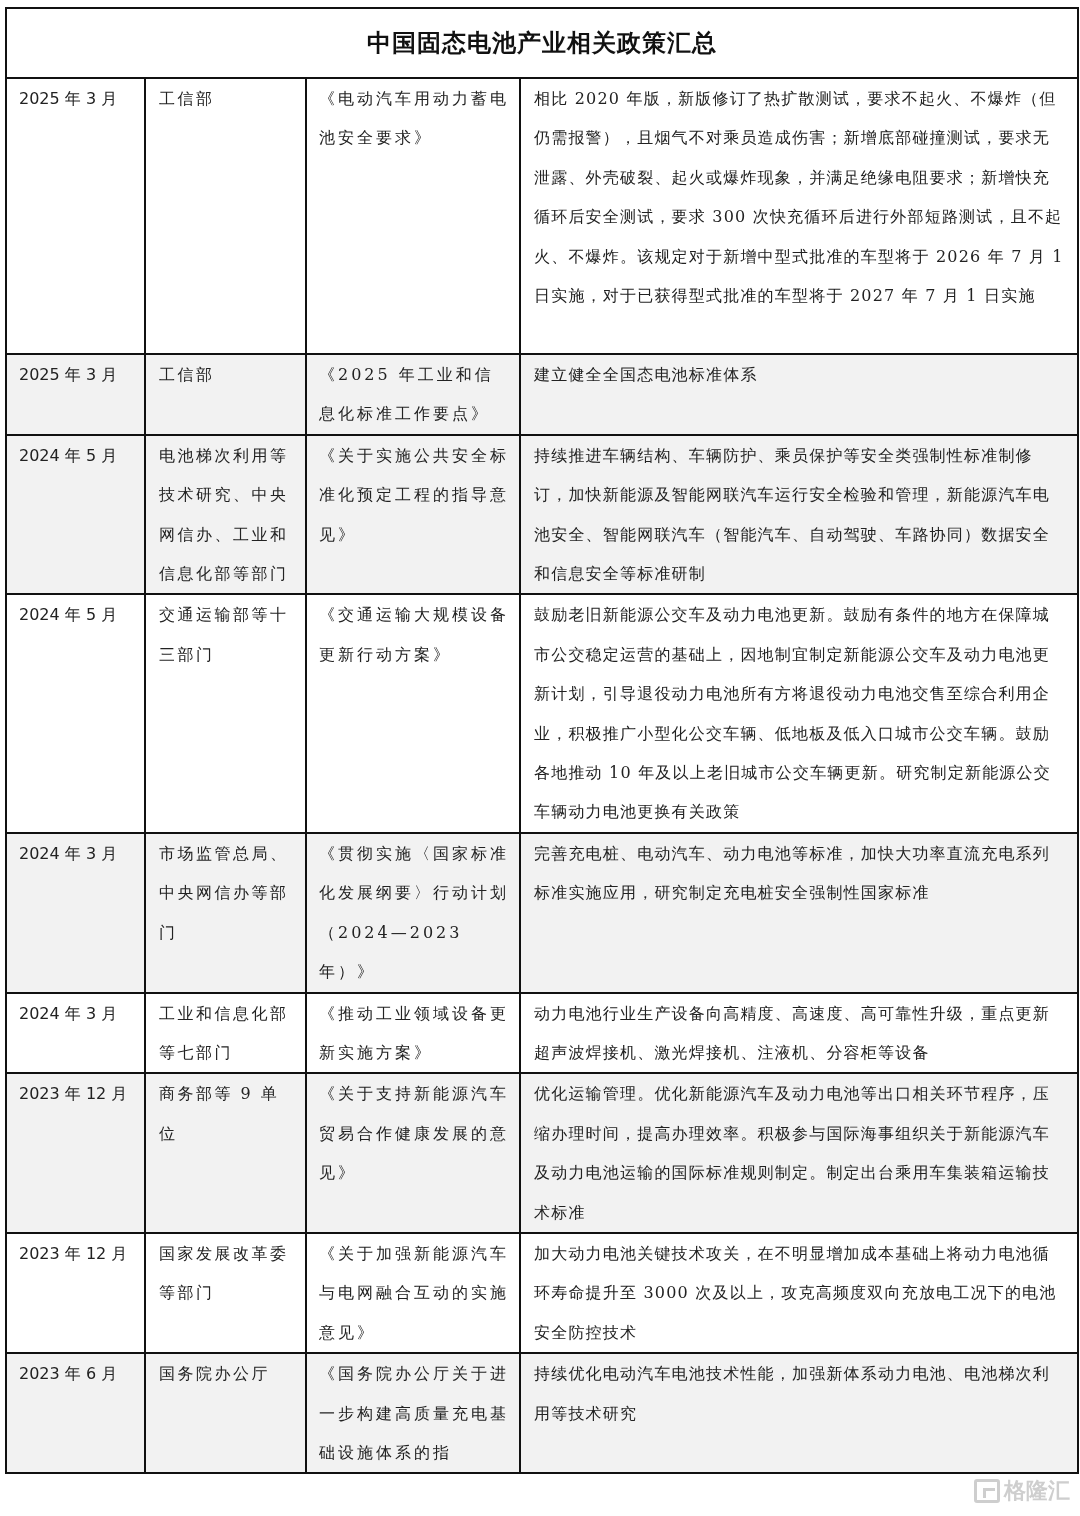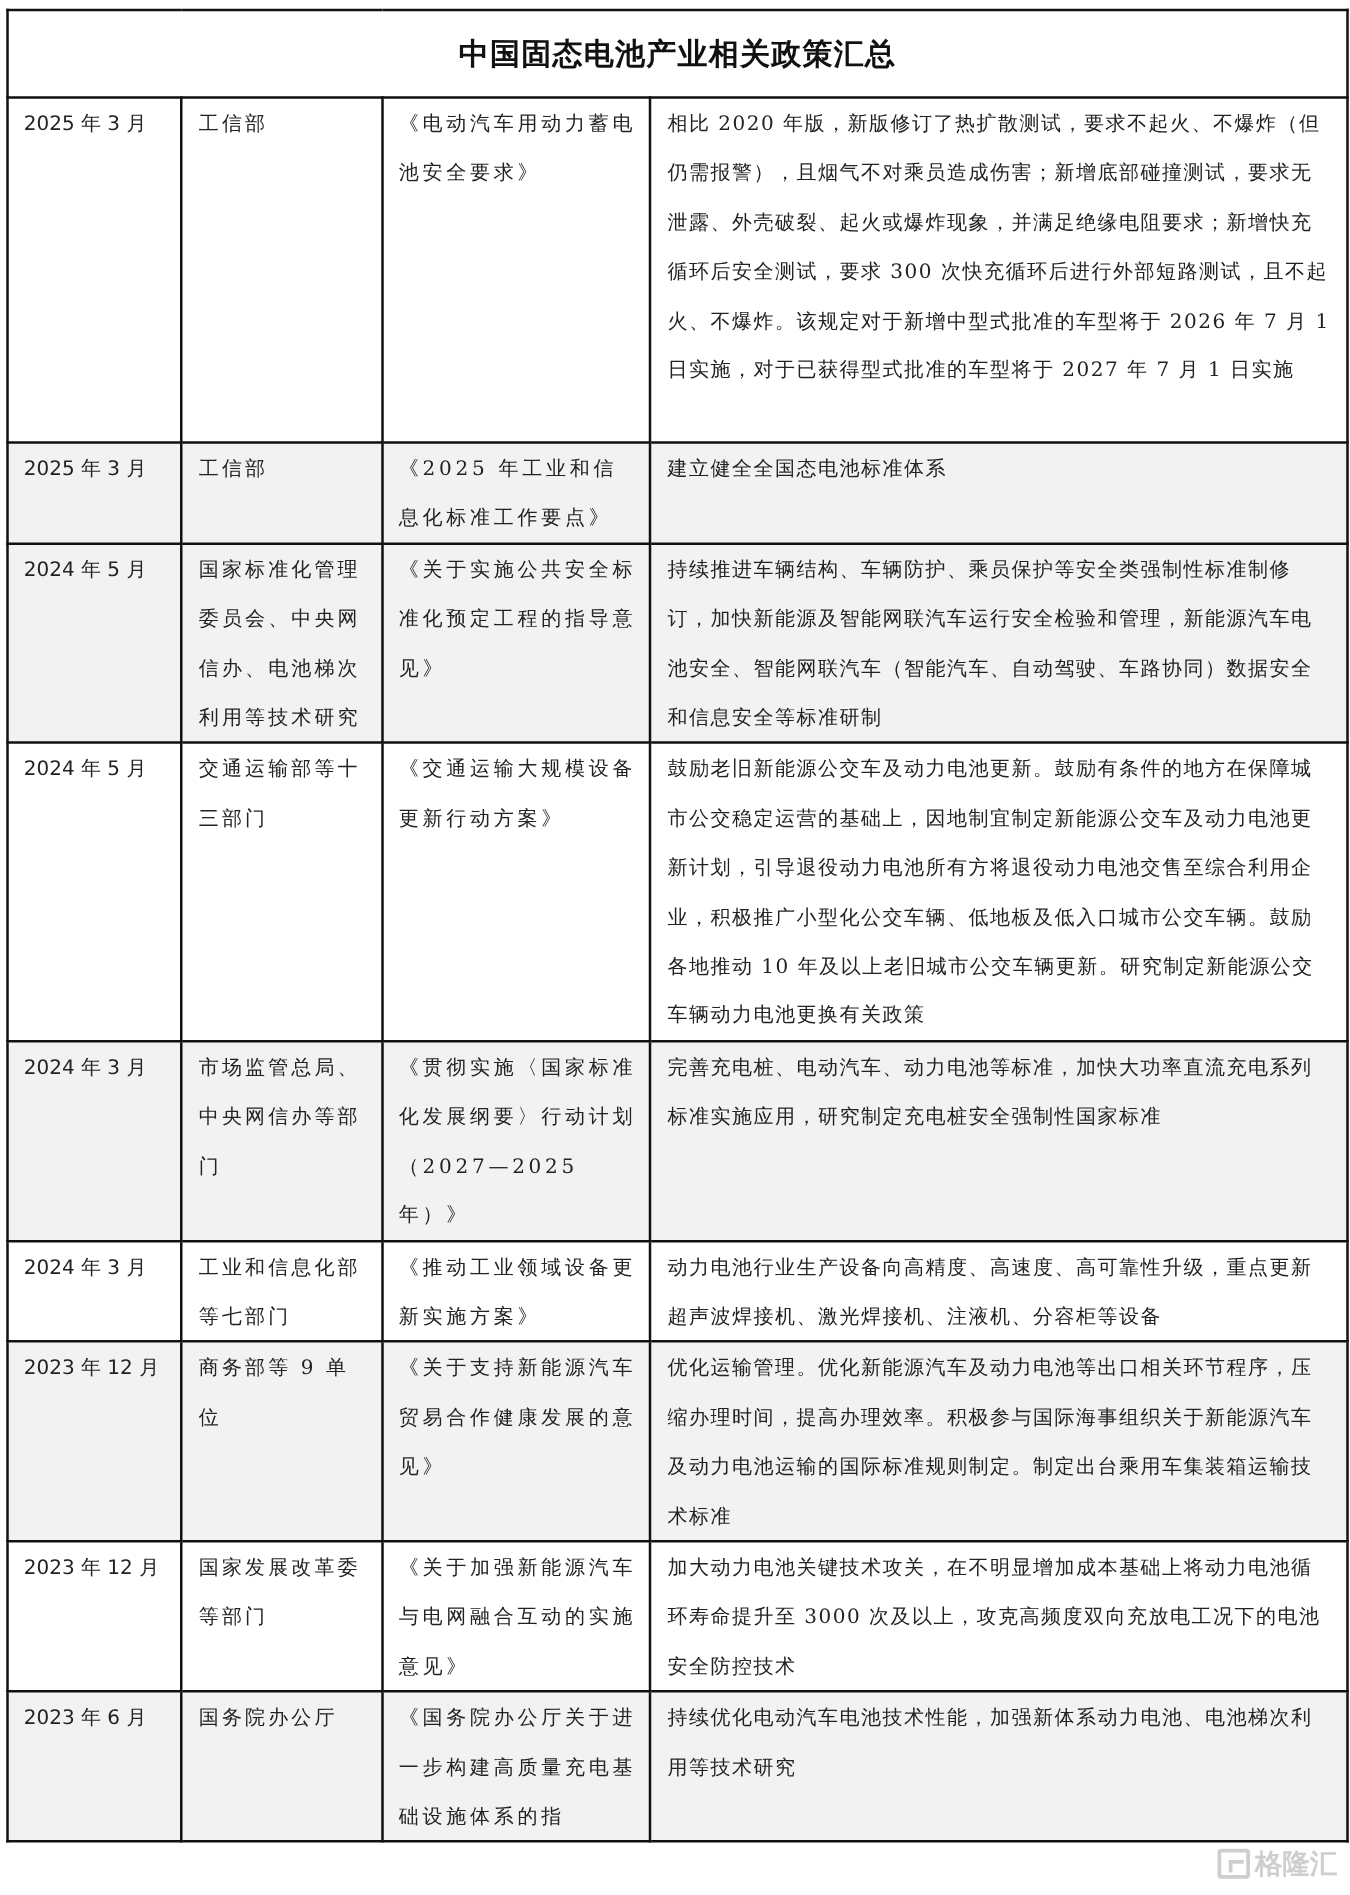--- a/index.html
+++ b/index.html
@@ -138,34 +138,34 @@
       <td class="c-content">相比 2020 年版，新版修订了热扩散测试，要求不起火、不爆炸（但仍需报警），且烟气不对乘员造成伤害；新增底部碰撞测试，要求无泄露、外壳破裂、起火或爆炸现象，并满足绝缘电阻要求；新增快充循环后安全测试，要求 300 次快充循环后进行外部短路测试，且不起火、不爆炸。该规定对于新增中型式批准的车型将于 2026 年 7 月 1 日实施，对于已获得型式批准的车型将于 2027 年 7 月 1 日实施</td>
     </tr>
     <tr class="row shade" style="height:80px">
       <td class="c-date">2025 年 3 月</td>
       <td class="c-dept">工信部</td>
       <td class="c-policy">《2025 年工业和信息化标准工作要点》</td>
       <td class="c-content">建立健全全国态电池标准体系</td>
     </tr>
     <tr class="row shade" style="height:158px">
       <td class="c-date">2024 年 5 月</td>
-      <td class="c-dept">国家标准化管理委员会、中央网信办、电池梯次利用等技术研究</td>
+      <td class="c-dept">电池梯次利用等技术研究、中央网信办、工业和信息化部等部门</td>
       <td class="c-policy">《关于实施公共安全标准化预定工程的指导意见》</td>
       <td class="c-content">持续推进车辆结构、车辆防护、乘员保护等安全类强制性标准制修订，加快新能源及智能网联汽车运行安全检验和管理，新能源汽车电池安全、智能网联汽车（智能汽车、自动驾驶、车路协同）数据安全和信息安全等标准研制</td>
     </tr>
     <tr class="row plain" style="height:237px">
       <td class="c-date">2024 年 5 月</td>
       <td class="c-dept">交通运输部等十三部门</td>
       <td class="c-policy">《交通运输大规模设备更新行动方案》</td>
       <td class="c-content">鼓励老旧新能源公交车及动力电池更新。鼓励有条件的地方在保障城市公交稳定运营的基础上，因地制宜制定新能源公交车及动力电池更新计划，引导退役动力电池所有方将退役动力电池交售至综合利用企业，积极推广小型化公交车辆、低地板及低入口城市公交车辆。鼓励各地推动 10 年及以上老旧城市公交车辆更新。研究制定新能源公交车辆动力电池更换有关政策</td>
     </tr>
     <tr class="row shade" style="height:119px">
       <td class="c-date">2024 年 3 月</td>
       <td class="c-dept">市场监管总局、中央网信办等部门</td>
-      <td class="c-policy">《贯彻实施〈国家标准化发展纲要〉行动计划（2027—2025 年）》</td>
+      <td class="c-policy">《贯彻实施〈国家标准化发展纲要〉行动计划（2024—2023 年）》</td>
       <td class="c-content">完善充电桩、电动汽车、动力电池等标准，加快大功率直流充电系列标准实施应用，研究制定充电桩安全强制性国家标准</td>
     </tr>
     <tr class="row plain" style="height:80px">
       <td class="c-date">2024 年 3 月</td>
       <td class="c-dept">工业和信息化部等七部门</td>
       <td class="c-policy">《推动工业领域设备更新实施方案》</td>
       <td class="c-content">动力电池行业生产设备向高精度、高速度、高可靠性升级，重点更新超声波焊接机、激光焊接机、注液机、分容柜等设备</td>
     </tr>
     <tr class="row shade" style="height:158px">
       <td class="c-date">2023 年 12 月</td>

